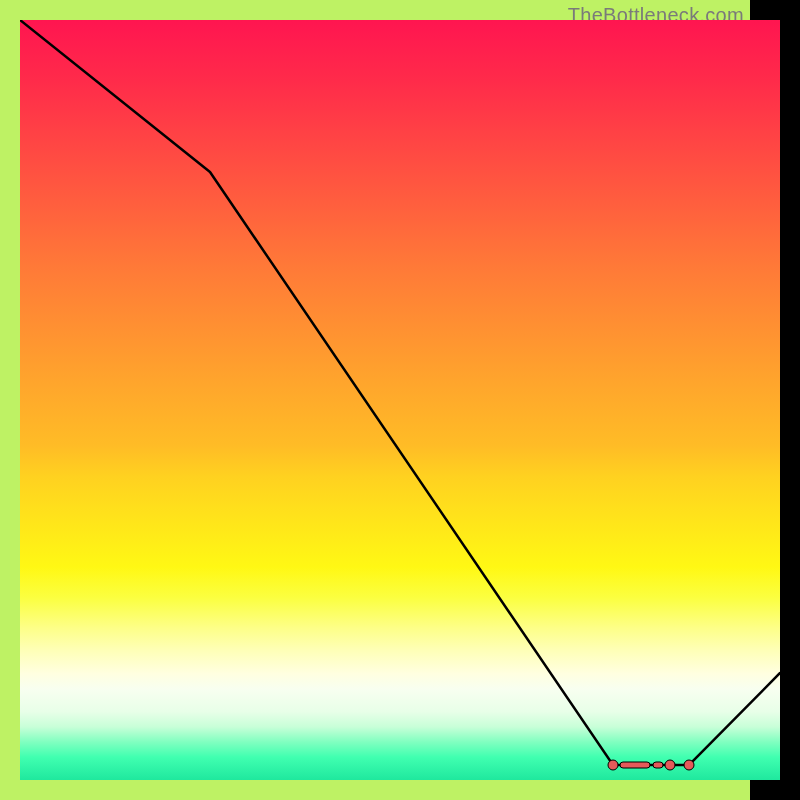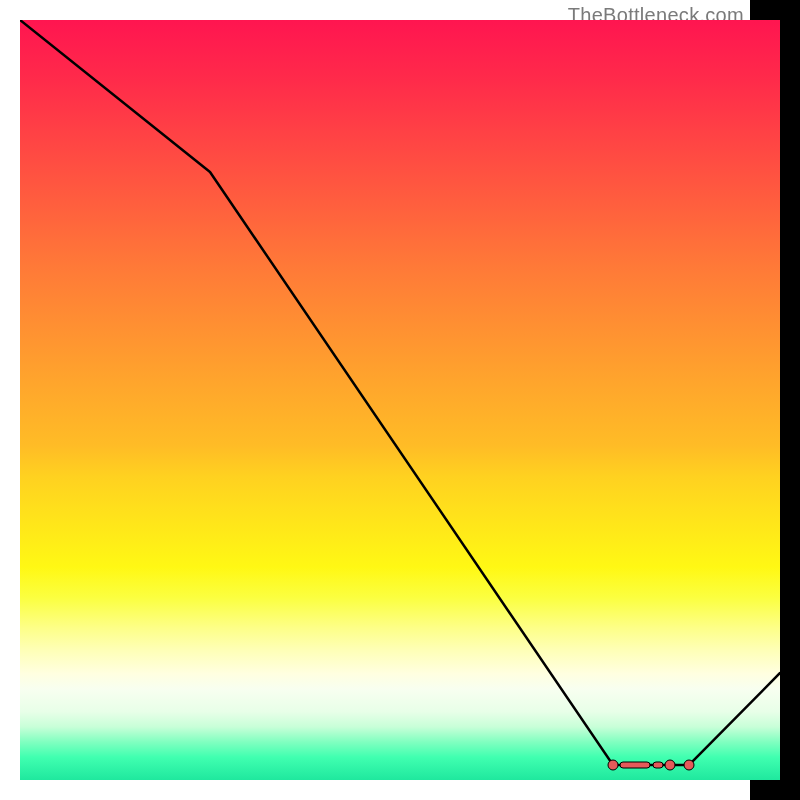--- a/index.html
+++ b/index.html
@@ -1,21 +1,21 @@
 <!DOCTYPE html>
 <html><head>
 <meta charset="utf-8">
 <style>
   * { margin: 0; padding: 0; box-sizing: border-box; }
   html, body { width: 800px; height: 800px; background: #000; overflow: hidden; }
   .chart-container {
     position: relative;
     width: 750px;
     height: 800px;
-    background: #ffffff;
+    background: #bef264;
   }
   .plot-area {
     position: absolute;
     left: 20px;
     top: 20px;
     width: 760px;
     height: 760px;
     background: linear-gradient(to bottom,
       #ff1550 0%,
       #ff2b4a 8%,

